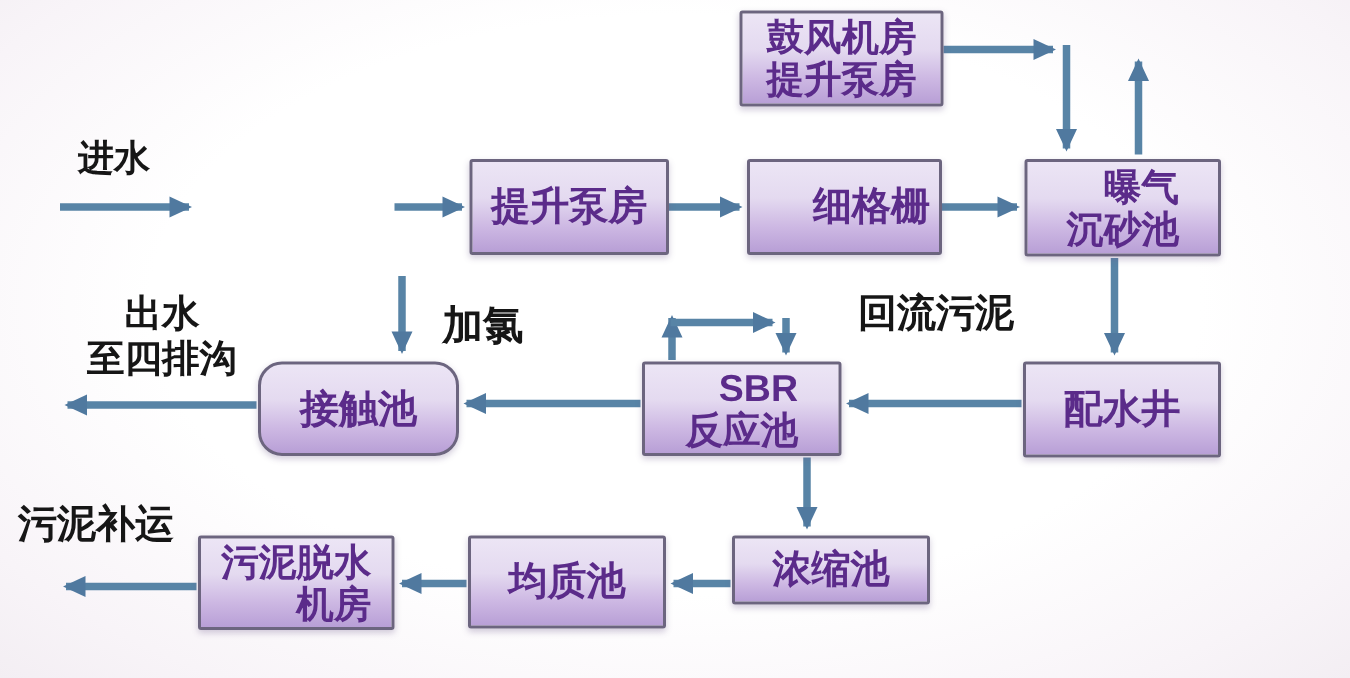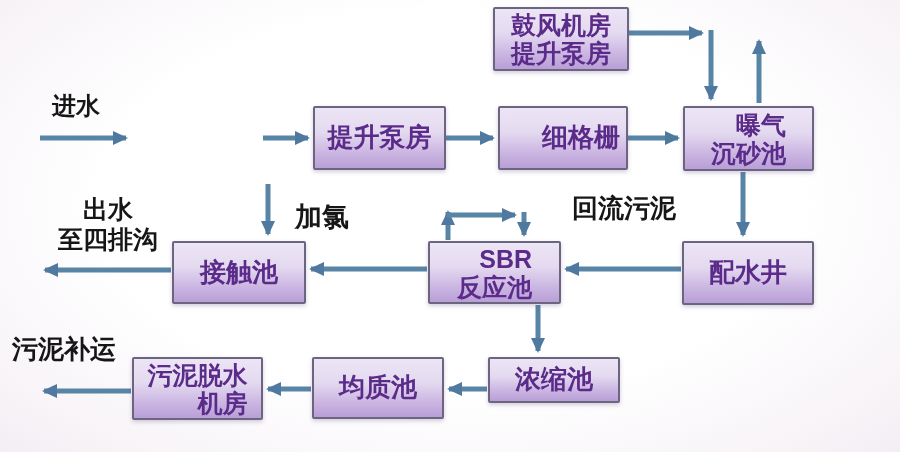--- a/index.html
+++ b/index.html
@@ -32,21 +32,21 @@
     font-size:26px;
     line-height:1.2;
     white-space:pre-line;
   }
   
   #n-blower{left:493px;top:7px;width:136px;height:64px;font-size:25px;}
   #n-coarse{left:132px;top:107px;width:131px;height:63px;}
   #n-lift{left:313px;top:106px;width:133px;height:64px;}
   #n-fine{left:498px;top:106px;width:130px;height:64px;padding-left:36px;}
   #n-grit{left:683px;top:106px;width:131px;height:65px;font-size:25px;}
-  #n-contact{left:172px;top:241px;width:134px;height:63px;}
+  #n-contact{left:172px;top:241px;width:134px;height:63px;border-radius:16px;}
   #n-sbr{left:428px;top:241px;width:133px;height:63px;font-size:25px;}
   #n-well{left:682px;top:241px;width:132px;height:64px;}
   #n-dewater{left:132px;top:357px;width:131px;height:63px;font-size:25px;}
   #n-homog{left:312px;top:357px;width:132px;height:62px;}
   #n-thick{left:488px;top:357px;width:132px;height:46px;}
   
   #l-inlet{left:52px;top:92px;font-size:24px;}
   #l-sand{left:780px;top:61px;}
   #l-outlet{left:52px;top:194px;width:112px;text-align:center;font-size:25px;}
   #l-chlorine{left:295px;top:201px;font-size:27px;}

